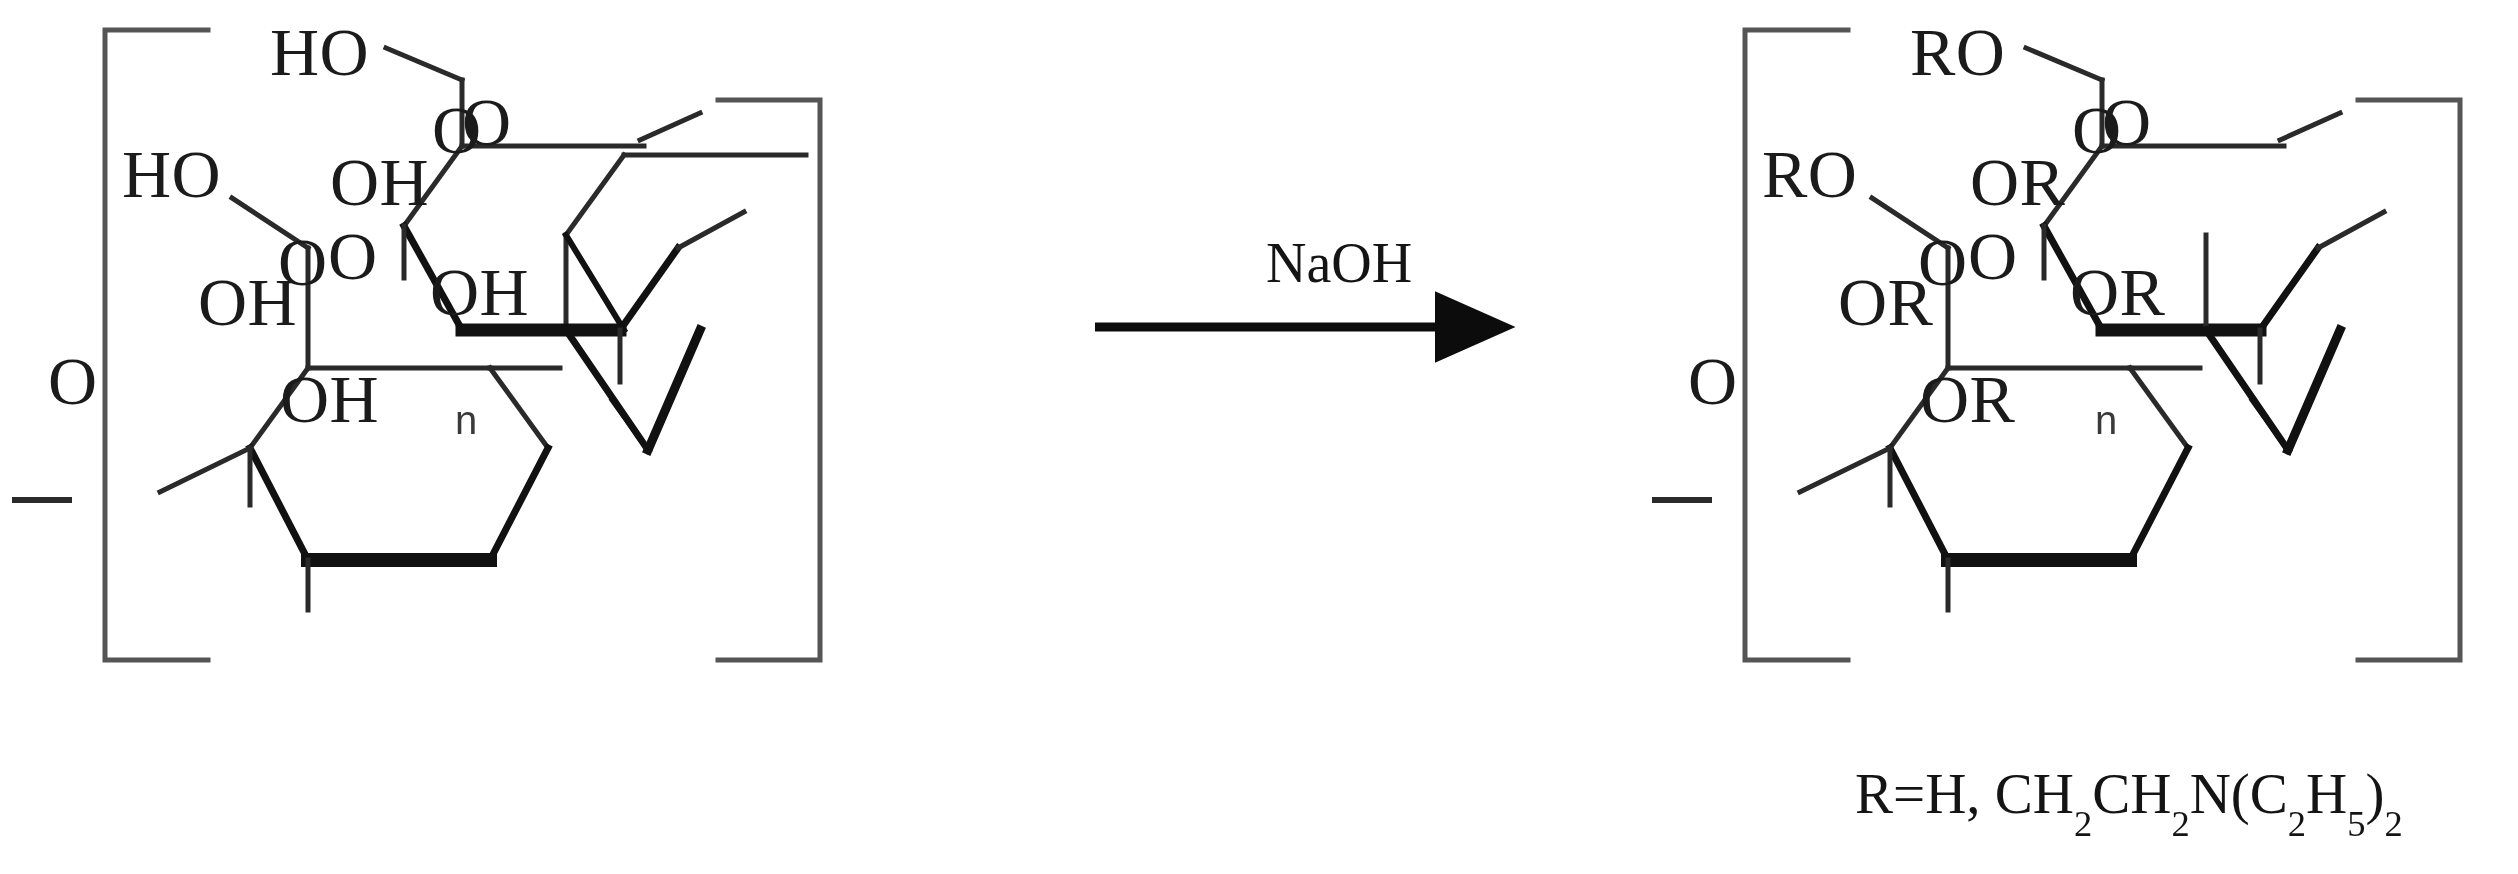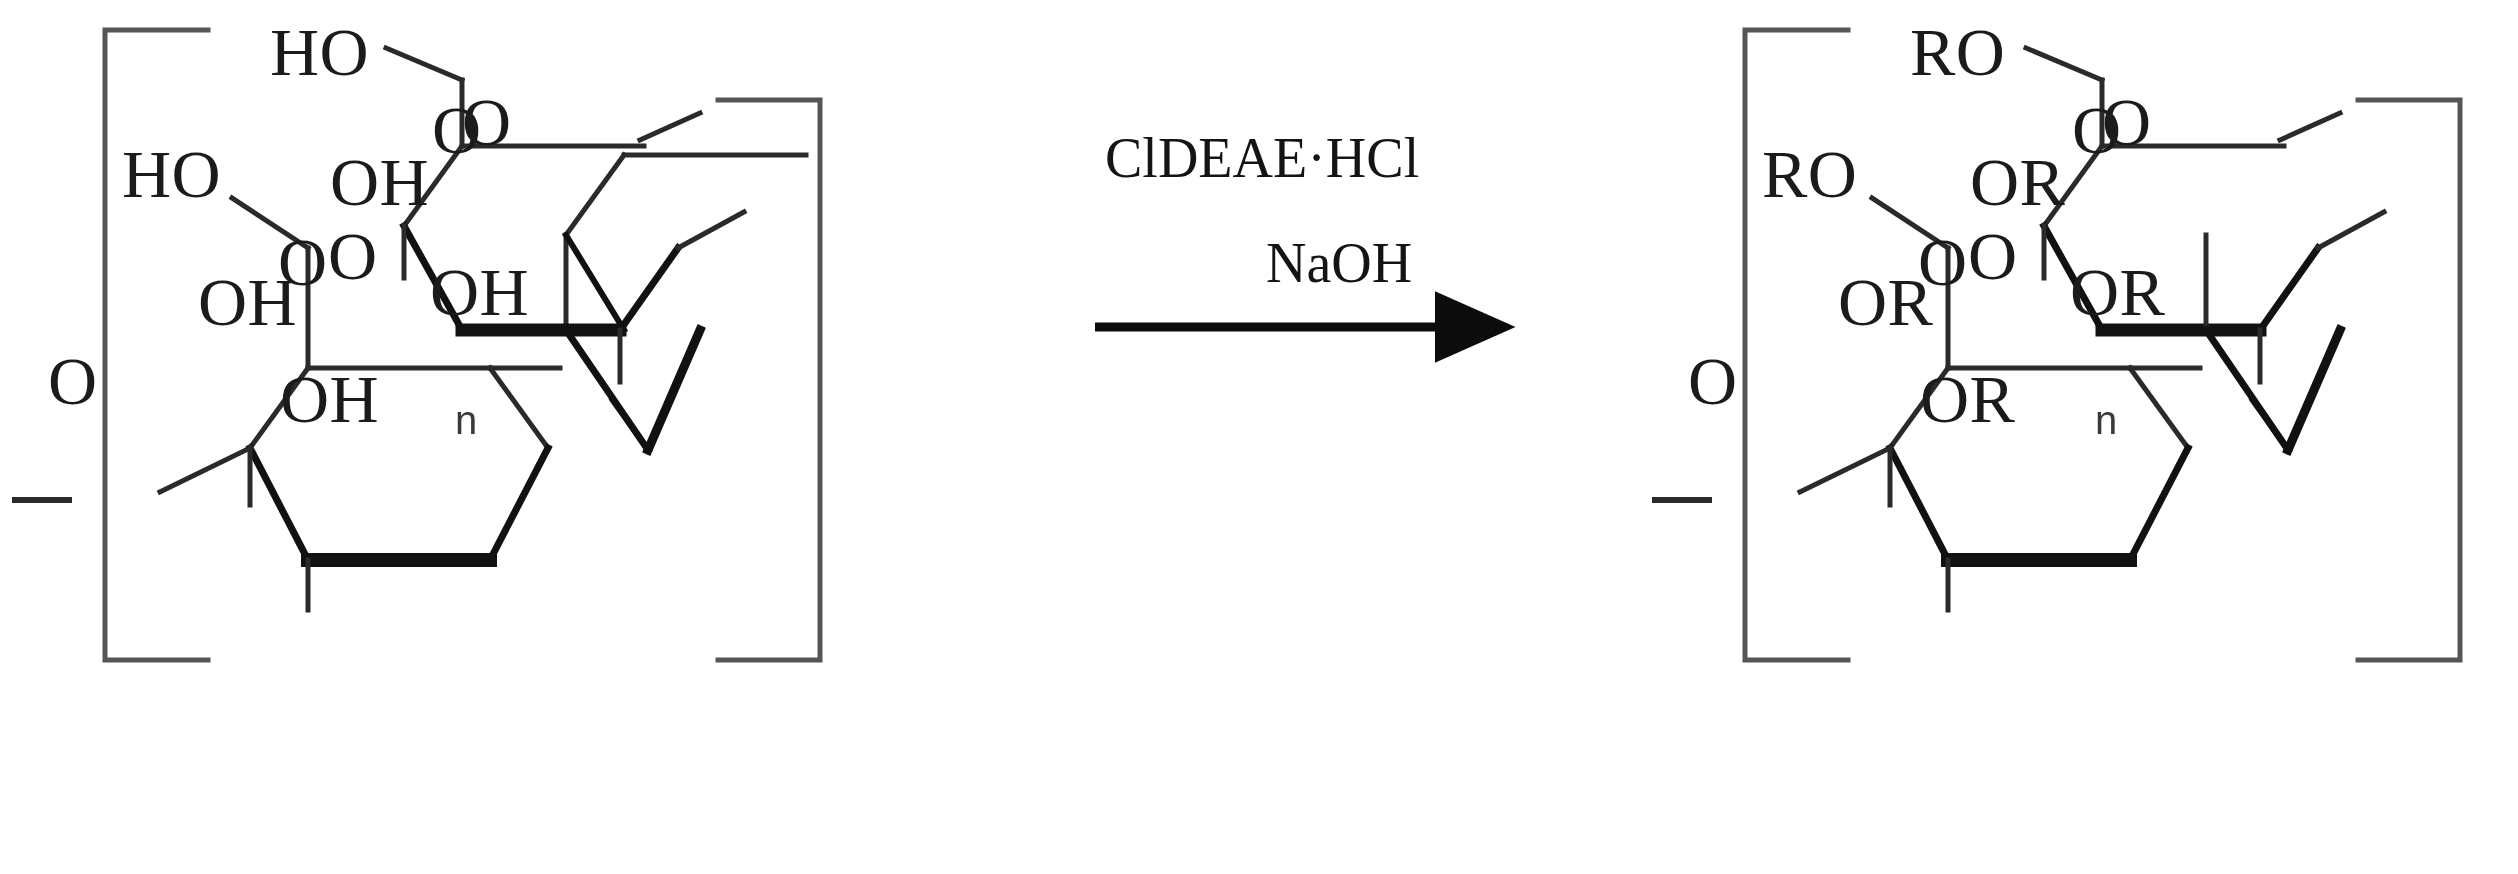--- a/index.html
+++ b/index.html
@@ -207,21 +207,20 @@
   <span class="lbl" style="left:328px;top:222px;">O</span>
 
   <span class="lbl" style="left:432px;top:96px;">O</span>
 
   <span class="lbl" style="left:462px;top:88px;">O</span>
 
   <span class="lbl" style="left:48px;top:347px;">O</span>
 
   <span class="nsub" style="left:455px;top:400px;">n</span>
 
-  <span class="reagent" style="left:1105px;top:130px;">ClDEAE·HCl</span>
 
   <span class="reagent" style="left:1266px;top:235px;">NaOH</span>
 
   <span class="lbl" style="left:1910px;top:18px;">RO</span>
 
   <span class="lbl" style="left:1762px;top:140px;">RO</span>
 
   <span class="lbl" style="left:1970px;top:148px;">OR</span>
 
   <span class="lbl" style="left:2070px;top:258px;">OR</span>
@@ -235,14 +234,17 @@
   <span class="lbl" style="left:1968px;top:222px;">O</span>
 
   <span class="lbl" style="left:2072px;top:96px;">O</span>
 
   <span class="lbl" style="left:2102px;top:88px;">O</span>
 
   <span class="lbl" style="left:1688px;top:347px;">O</span>
 
   <span class="nsub" style="left:2095px;top:400px;">n</span>
 
+  <span class="legend" style="left:1855px;top:765px;">
+    <span>R=H, CH</span><sub>2</sub><span>CH</span><sub>2</sub><span>N(C</span><sub>2</sub><span>H</span><sub>5</sub><span>)</span><sub>2</sub>
+  </span>
 
 </div>
 
 </body></html>

